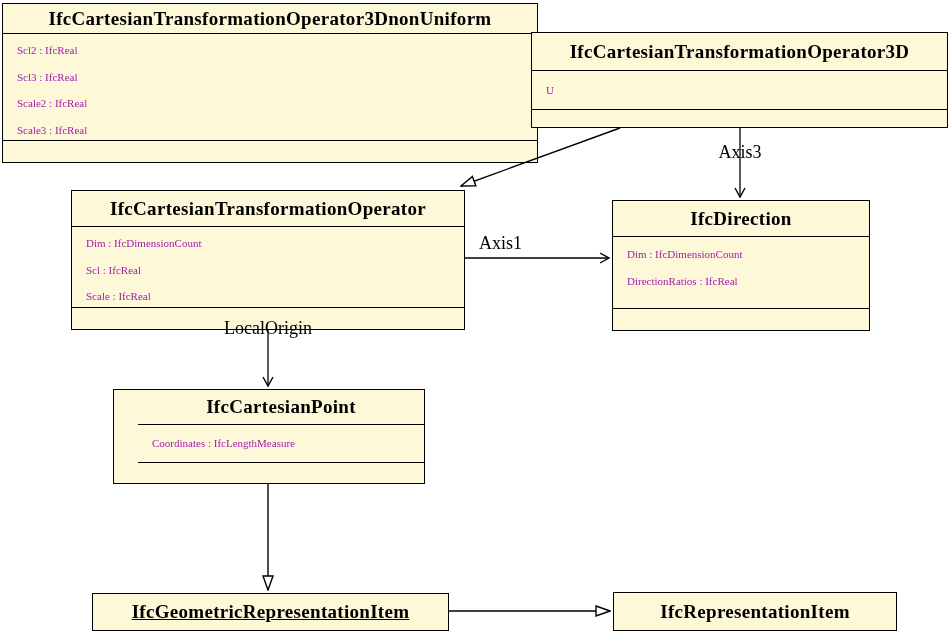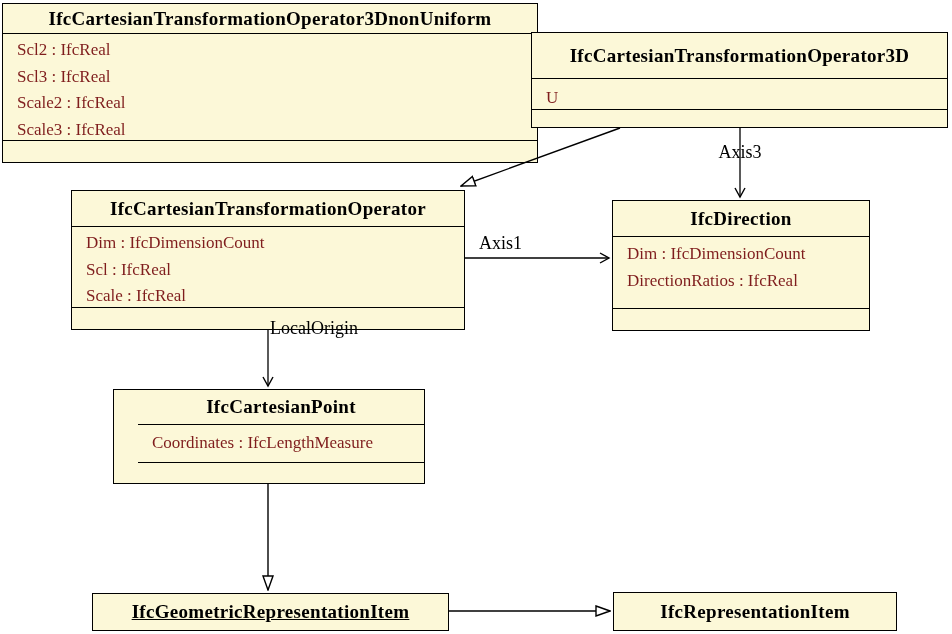--- a/index.html
+++ b/index.html
@@ -38,23 +38,23 @@
     overflow: hidden;
     flex: 0 0 auto;
   }
   .uml-title.solo {
     border-bottom: none;
     flex: 1 1 auto;
   }
   .uml-attrs {
     flex: 1 1 auto;
     padding: 3px 4px 0 14px;
-    font-size: 17px;
+    font-size: 11px;
     line-height: 26.5px;
-    color: #7f1d1d;
+    color: #a21caf;
     overflow: hidden;
   }
   .uml-ops {
     box-sizing: border-box;
     border-top: 1.4px solid #000;
     flex: 0 0 auto;
   }
   .edges-svg {
     position: absolute;
     left: 0;
@@ -84,21 +84,21 @@
     <div class="uml-attrs">
       <div>Scl2 : IfcReal</div>
       <div>Scl3 : IfcReal</div>
       <div>Scale2 : IfcReal</div>
       <div>Scale3 : IfcReal</div>
     </div>
     <div class="uml-ops" style="height:22px;"></div>
   </div>
 
   <div class="uml-class" style="left:531px; top:32px; width:417px; height:96px;">
-    <div class="uml-title" style="height:46px;">IfcCartesianTransformationOperator3D</div>
+    <div class="uml-title" style="height:38px;">IfcCartesianTransformationOperator3D</div>
     <div class="uml-attrs" style="padding-top:6px;">
       <div>U</div>
     </div>
     <div class="uml-ops" style="height:18px;"></div>
   </div>
 
   <div class="uml-class" style="left:71px; top:190px; width:394px; height:140px;">
     <div class="uml-title" style="height:36px;">IfcCartesianTransformationOperator</div>
     <div class="uml-attrs">
       <div>Dim : IfcDimensionCount</div>
@@ -157,15 +157,15 @@
     <g>
       <line x1="268" y1="484" x2="268" y2="590" stroke="#000" stroke-width="1.4" marker-end="url(#hollowTriangle)"></line>
     </g>
     <g>
       <line x1="449" y1="611" x2="610" y2="611" stroke="#000" stroke-width="1.6" marker-end="url(#hollowTriangle)"></line>
     </g>
   </svg>
 
   <div class="edge-label center-x" style="left:740px; top:142px;">Axis3</div>
   <div class="edge-label" style="left:479px; top:233px;">Axis1</div>
-  <div class="edge-label center-x" style="left:268px; top:318px;margin-left:46px;">LocalOrigin</div>
+  <div class="edge-label center-x" style="left:268px; top:318px;">LocalOrigin</div>
 
 </div>
 
 </body></html>

